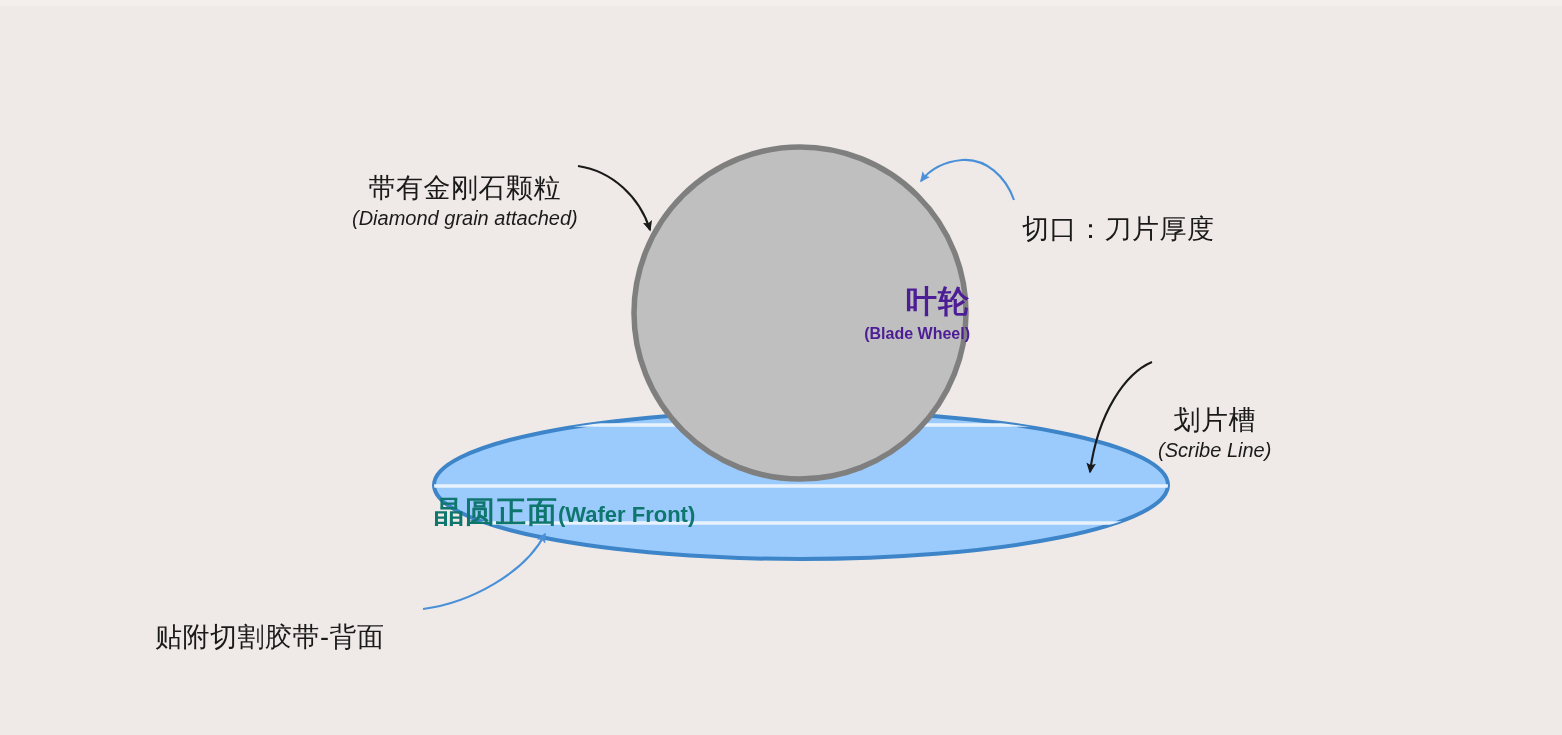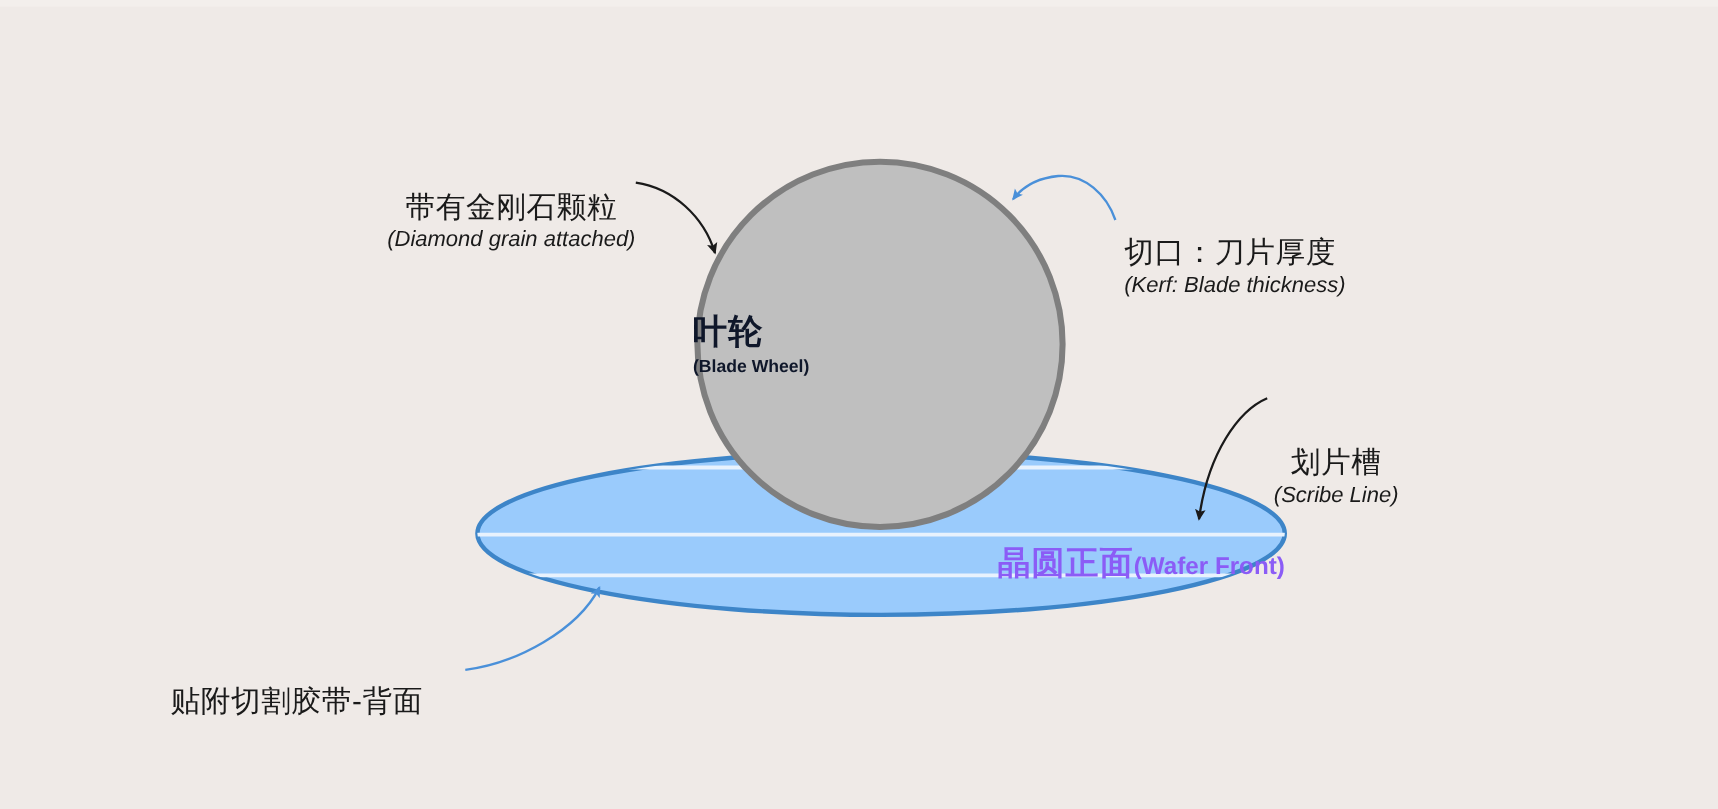--- a/index.html
+++ b/index.html
@@ -55,43 +55,43 @@
   #lbl-diamond { left: 352px; top: 142px; text-align: center; }
   #lbl-kerf    { left: 1022px; top: 183px; text-align: left; }
   #lbl-scribe  { left: 1158px; top: 374px; text-align: center; }
   #lbl-tape    { left: 155px; top: 591px; text-align: right; }
 
   #wheel-text {
     position: absolute;
     left: 630px;
     top: 283px;
     width: 340px;
-    text-align: left;
-    color: #0f172a;
+    text-align: right;
+    color: #4c1d95;
   }
   #wheel-text .cn {
     display: block;
     font-size: 31px;
     line-height: 37px;
     font-weight: bold;
     letter-spacing: 1px;
   }
   #wheel-text .en {
     display: block;
     font-size: 16px;
     line-height: 27px;
     font-weight: bold;
   }
   #wafer-text {
     position: absolute;
     left: 434px;
     top: 492px;
     width: 734px;
-    text-align: right;
-    color: #8b5cf6;
+    text-align: left;
+    color: #0f766e;
     white-space: nowrap;
   }
   #wafer-text .cn {
     font-size: 30px;
     font-weight: bold;
     letter-spacing: 1px;
   }
   #wafer-text .en {
     font-size: 22px;
     font-weight: bold;
@@ -146,21 +146,20 @@
     <span class="cn">晶圆正面</span><span class="en">(Wafer Front)</span>
   </div>
 
   <div class="lbl" id="lbl-diamond">
     <span class="cn">带有金刚石颗粒</span>
     <span class="en">(Diamond grain attached)</span>
   </div>
 
   <div class="lbl" id="lbl-kerf">
     <span class="cn">切口：刀片厚度</span>
-    <span class="en">(Kerf: Blade thickness)</span>
   </div>
 
   <div class="lbl" id="lbl-scribe">
     <span class="cn">划片槽</span>
     <span class="en">(Scribe Line)</span>
   </div>
 
   <div class="lbl" id="lbl-tape">
     <span class="cn">贴附切割胶带-背面</span>
   </div>

